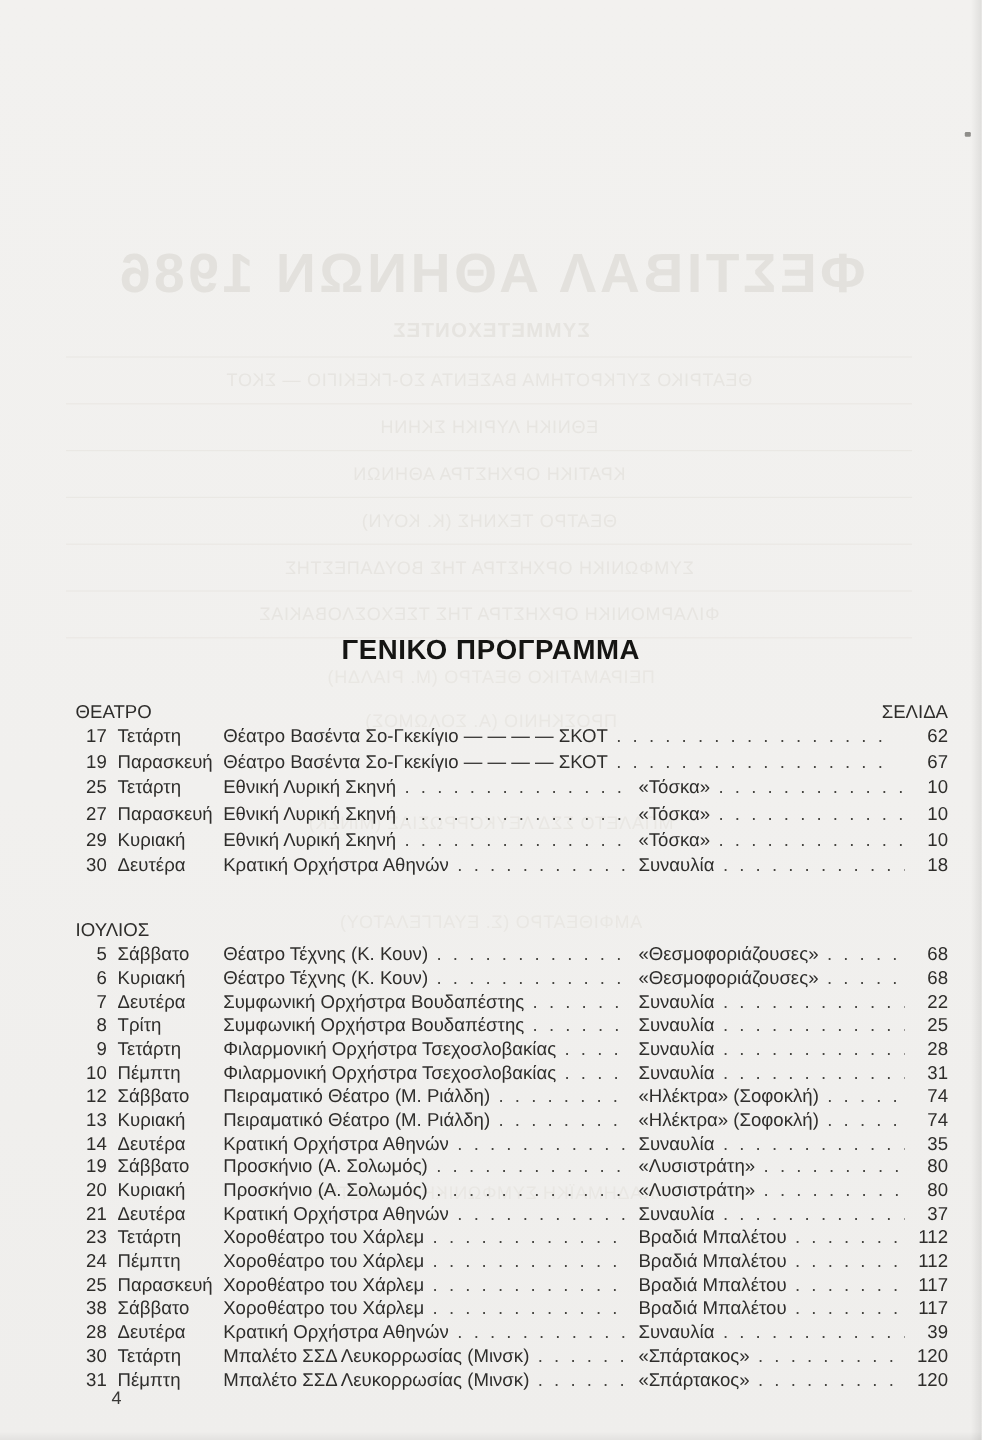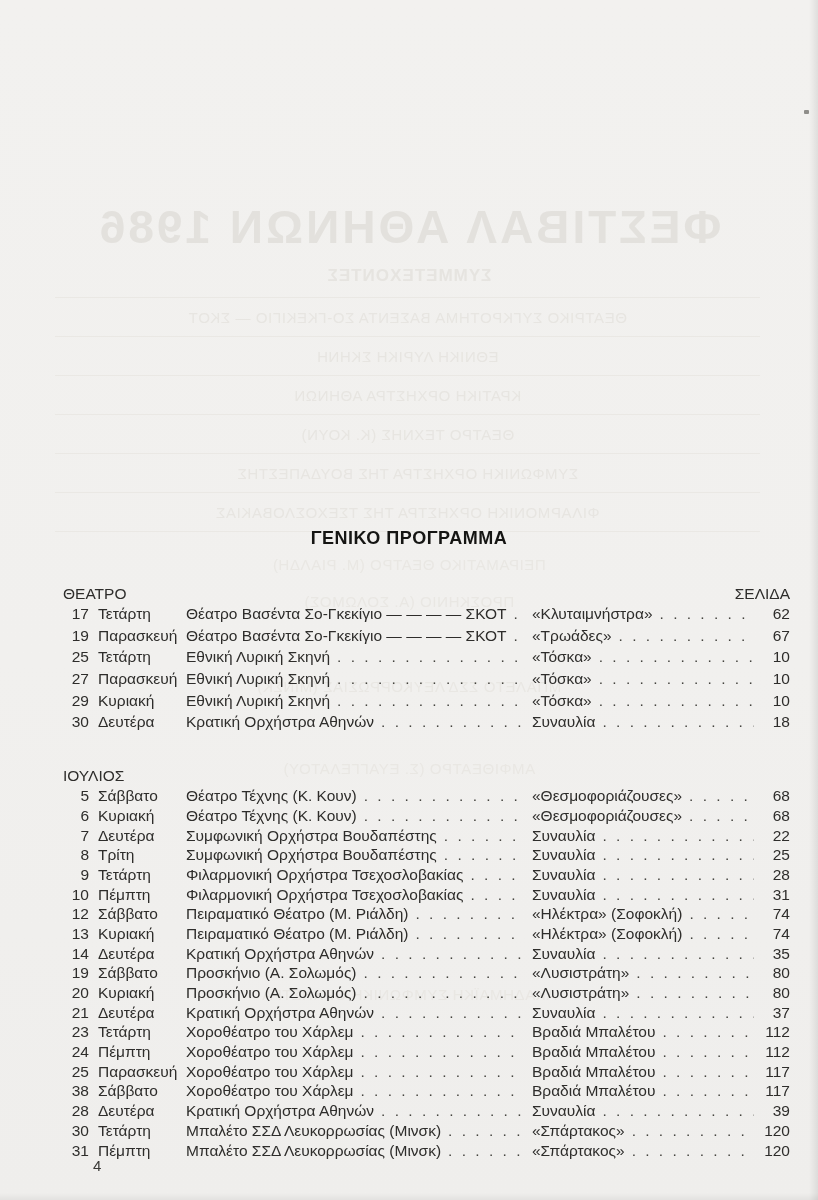--- a/index.html
+++ b/index.html
@@ -56,21 +56,21 @@
     font-size:15px;letter-spacing:.6px;color:#e9e7e3;white-space:nowrap;
   }
 
   
   .ticket-info{
     position:absolute;left:57px;top:36px;
     font-size:16px;line-height:21.5px;letter-spacing:.3px;color:#2c2b29;
   }
   .prog-title{
     position:absolute;left:0;right:0;top:528px;text-align:center;
-    font-size:18px;font-weight:bold;letter-spacing:.5px;color:#151513;
+    font-size:23px;font-weight:bold;letter-spacing:.5px;color:#151513;
   }
   .table{
     position:absolute;left:63px;right:28px;top:585px;
     font-size:15.5px;color:#2e2d2b;
   }
   .month-line{
     display:flex;justify-content:space-between;align-items:baseline;
     height:20px;
   }
   .section.gap{margin-top:32px;}
@@ -128,35 +128,27 @@
           <span class="month">ΘΕΑΤΡΟ</span>
           <span class="selida">ΣΕΛΙΔΑ</span>
         </div>
         <div class="row">
           <span class="c-date">17</span>
           <span class="c-day">Τετάρτη</span>
           <span class="c-venue">
             <span class="txt">Θέατρο Βασέντα Σο-Γκεκίγιο — — — — ΣΚΟΤ</span>
             <span class="leader"></span>
           </span>
-          <span class="c-show">
-            <span class="txt">«Κλυταιμνήστρα»</span>
-            <span class="leader"></span>
-          </span>
           <span class="c-page">62</span>
         </div>
         <div class="row">
           <span class="c-date">19</span>
           <span class="c-day">Παρασκευή</span>
           <span class="c-venue">
             <span class="txt">Θέατρο Βασέντα Σο-Γκεκίγιο — — — — ΣΚΟΤ</span>
-            <span class="leader"></span>
-          </span>
-          <span class="c-show">
-            <span class="txt">«Τρωάδες»</span>
             <span class="leader"></span>
           </span>
           <span class="c-page">67</span>
         </div>
         <div class="row">
           <span class="c-date">25</span>
           <span class="c-day">Τετάρτη</span>
           <span class="c-venue">
             <span class="txt">Εθνική Λυρική Σκηνή</span>
             <span class="leader"></span>

